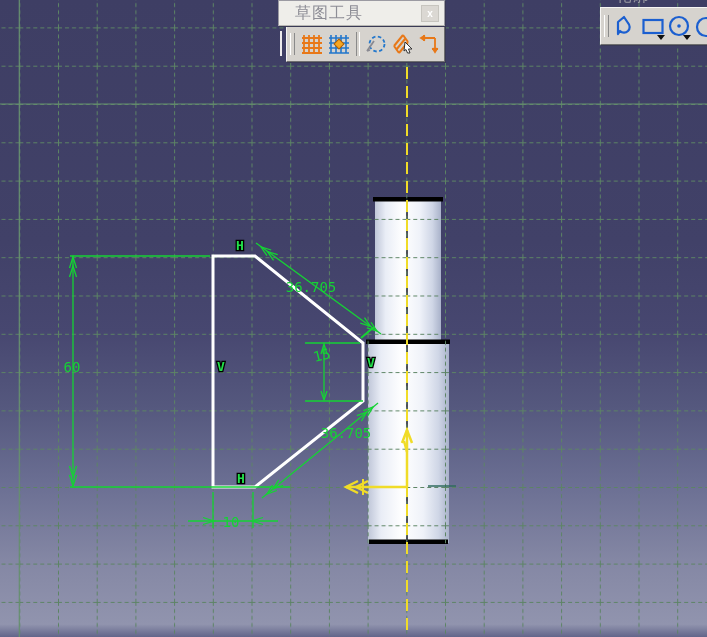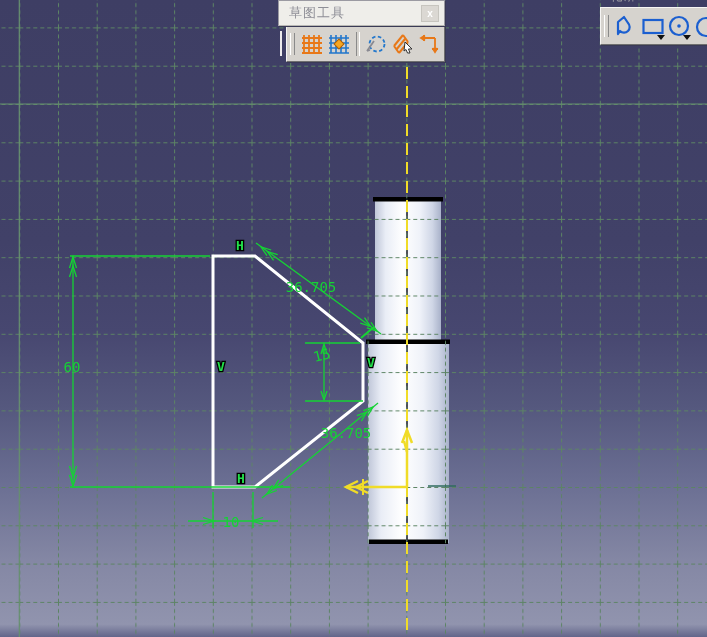--- a/index.html
+++ b/index.html
@@ -10,21 +10,21 @@
   }
   svg text{user-select:none;}
   .canvas{position:absolute;left:0;top:0;}
   .dim-text{font-family:"DejaVu Sans Mono",monospace;font-size:14px;fill:#15d334;}
   .hv-text{font-family:"DejaVu Sans Mono",monospace;font-size:13px;font-weight:bold;fill:#22e04a;
            stroke:#000;stroke-width:2.6;paint-order:stroke;}
   
   .tb{position:absolute;}
   .tb-title{height:24px;background:#efeeea;border:1px solid #9b9aa2;border-bottom:1px solid #b9b8b4;
             box-shadow:1px 1px 0 #3a3a55;display:flex;align-items:center;position:relative;}
-  .tb-title-text{font-size:13px;color:#8e8e96;padding-left:10px;letter-spacing:1px;}
+  .tb-title-text{font-size:16px;color:#8e8e96;padding-left:16px;letter-spacing:1px;}
   .tb-close{position:absolute;right:5px;top:4px;width:16px;height:15px;background:#dbd8d3;
             border:1px solid #c7c5bf;color:#fff;font-size:10px;font-weight:bold;
             display:flex;align-items:center;justify-content:center;cursor:default;}
   .tb-row{background:#d6d3ce;border-top:1px solid #f6f5f3;border-left:1px solid #f6f5f3;
           border-bottom:1px solid #6f6f6f;border-right:1px solid #6f6f6f;
           box-shadow:1px 1px 0 #3a3a55;display:flex;align-items:center;height:34px;}
   .grip{width:3px;height:22px;border-left:1px solid #ffffff;border-right:1px solid #8a8a8a;margin:0 4px 0 3px;}
   .sep{width:2px;height:24px;border-left:1px solid #8a8a8a;border-right:1px solid #ffffff;margin:0 3px;}
   .tbtn{width:29px;height:29px;display:flex;align-items:center;justify-content:center;position:relative;}
   .drop{position:absolute;right:1px;bottom:1px;width:0;height:0;

